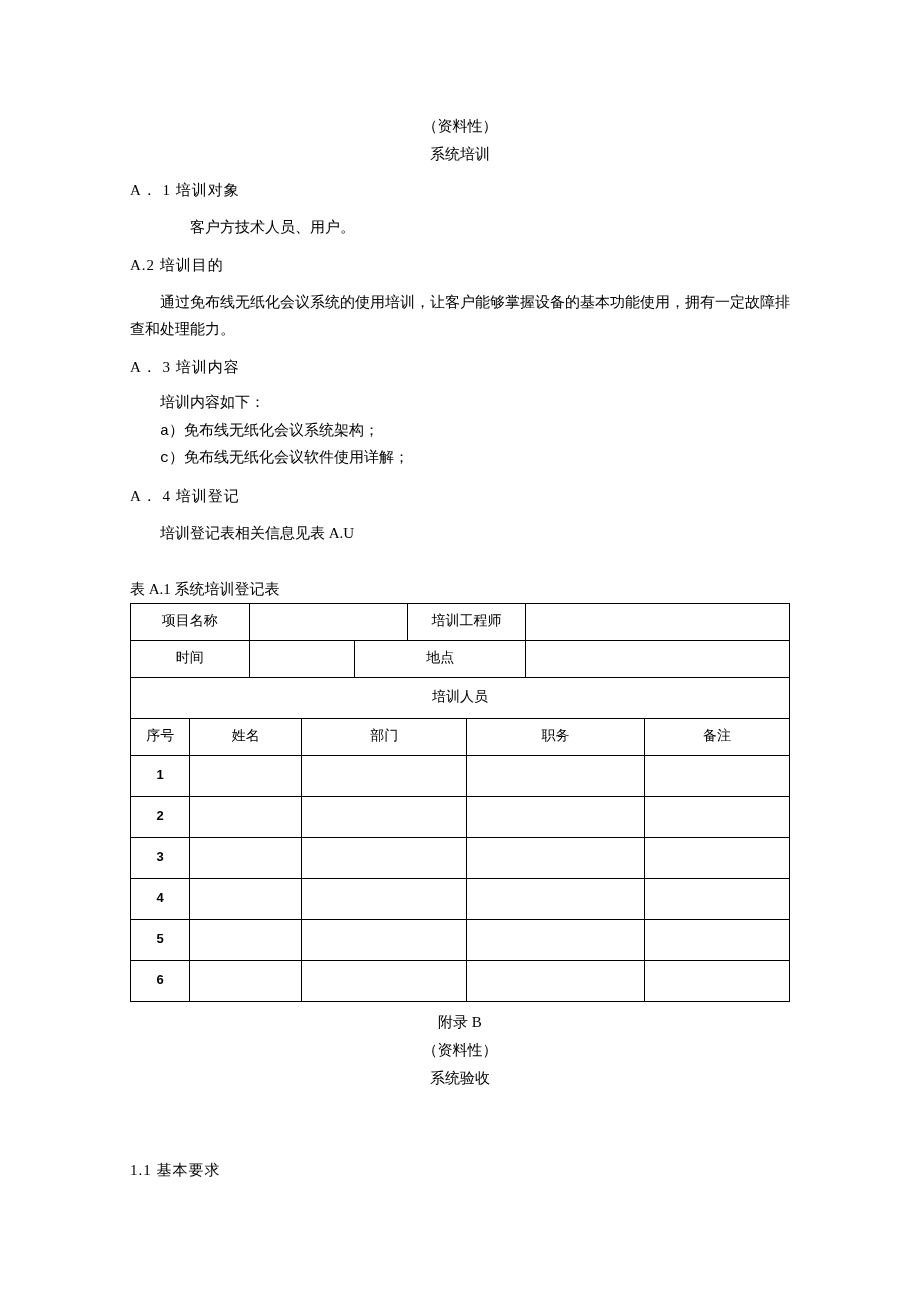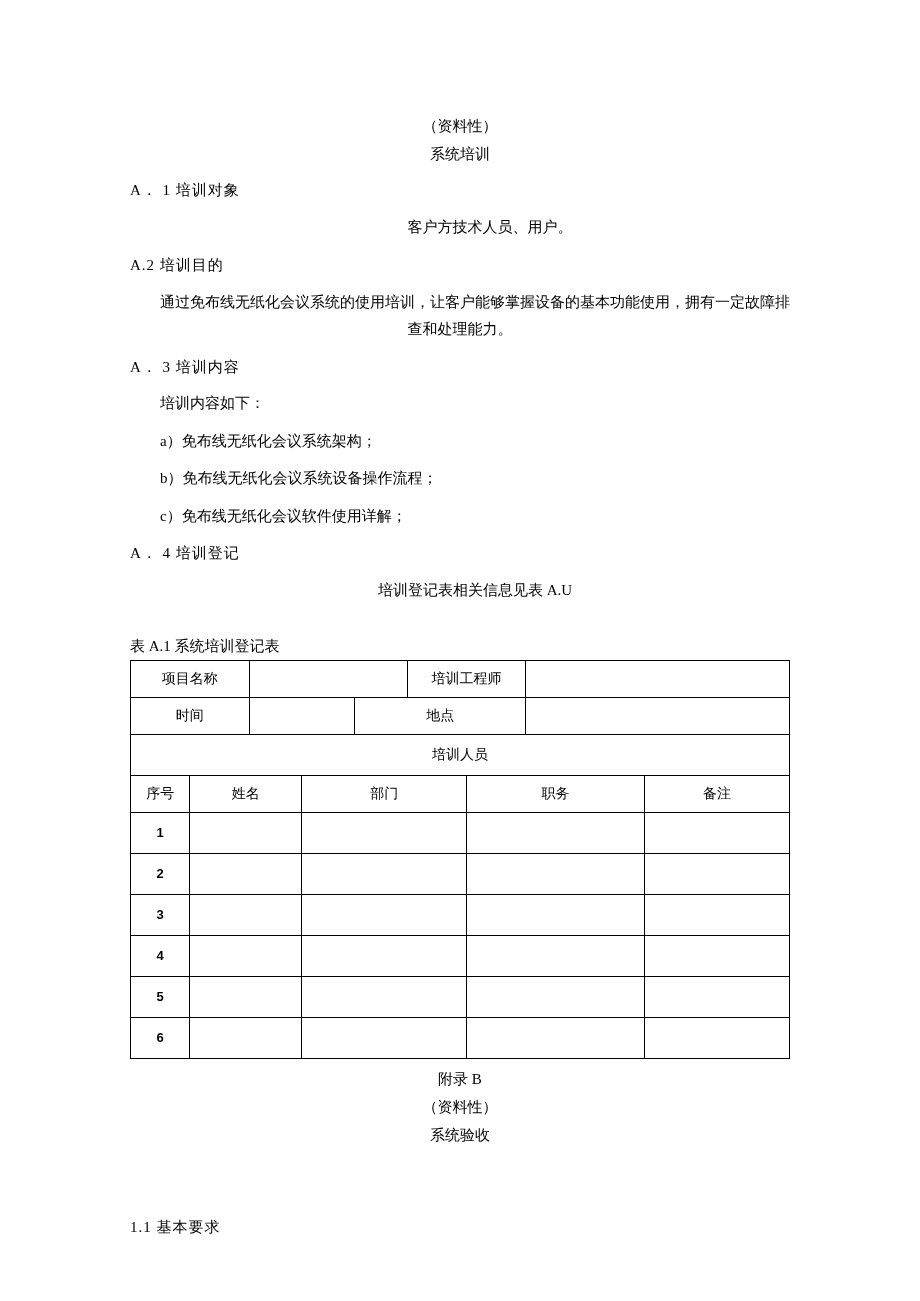--- a/index.html
+++ b/index.html
@@ -32,25 +32,25 @@
     }
     .indent {
       text-indent: 2em;
     }
     .indent2 {
       padding-left: 2em;
     }
     .para {
       margin: 8px 0;
       line-height: 1.8;
-      text-align: center;
     }
     .list-item {
-      margin: 12px 0;
+      margin: 2px 0;
       line-height: 1.7;
+      font-family: Liberation Mono, monospace;
     }
     .table-caption {
       text-align: left;
       margin-top: 30px;
       margin-bottom: 0px;
     }
     table {
       border-collapse: collapse;
       width: 100%;
       margin-top: 2px;
@@ -87,21 +87,20 @@
   <div class="section-label section-a1">A．  1 培训对象</div>
   <div class="para indent2 indent">客户方技术人员、用户。</div>
 
   <div class="section-label">A.2 培训目的</div>
   <div class="para indent">通过免布线无纸化会议系统的使用培训，让客户能够掌握设备的基本功能使用，拥有一定故障排查和处理能力。</div>
 
   <div class="section-label">A．  3 培训内容</div>
   <div class="indent2">
     <div class="list-item">培训内容如下：</div>
     <div class="list-item">a）免布线无纸化会议系统架构；</div>
-    <div class="list-item">b）免布线无纸化会议系统设备操作流程；</div>
     <div class="list-item">c）免布线无纸化会议软件使用详解；</div>
   </div>
 
   <div class="section-label">A．  4 培训登记</div>
   <div class="para indent2">培训登记表相关信息见表 A.U</div>
 
   <div class="table-caption">表 A.1 系统培训登记表</div>
 
   <table>
     <colgroup>

